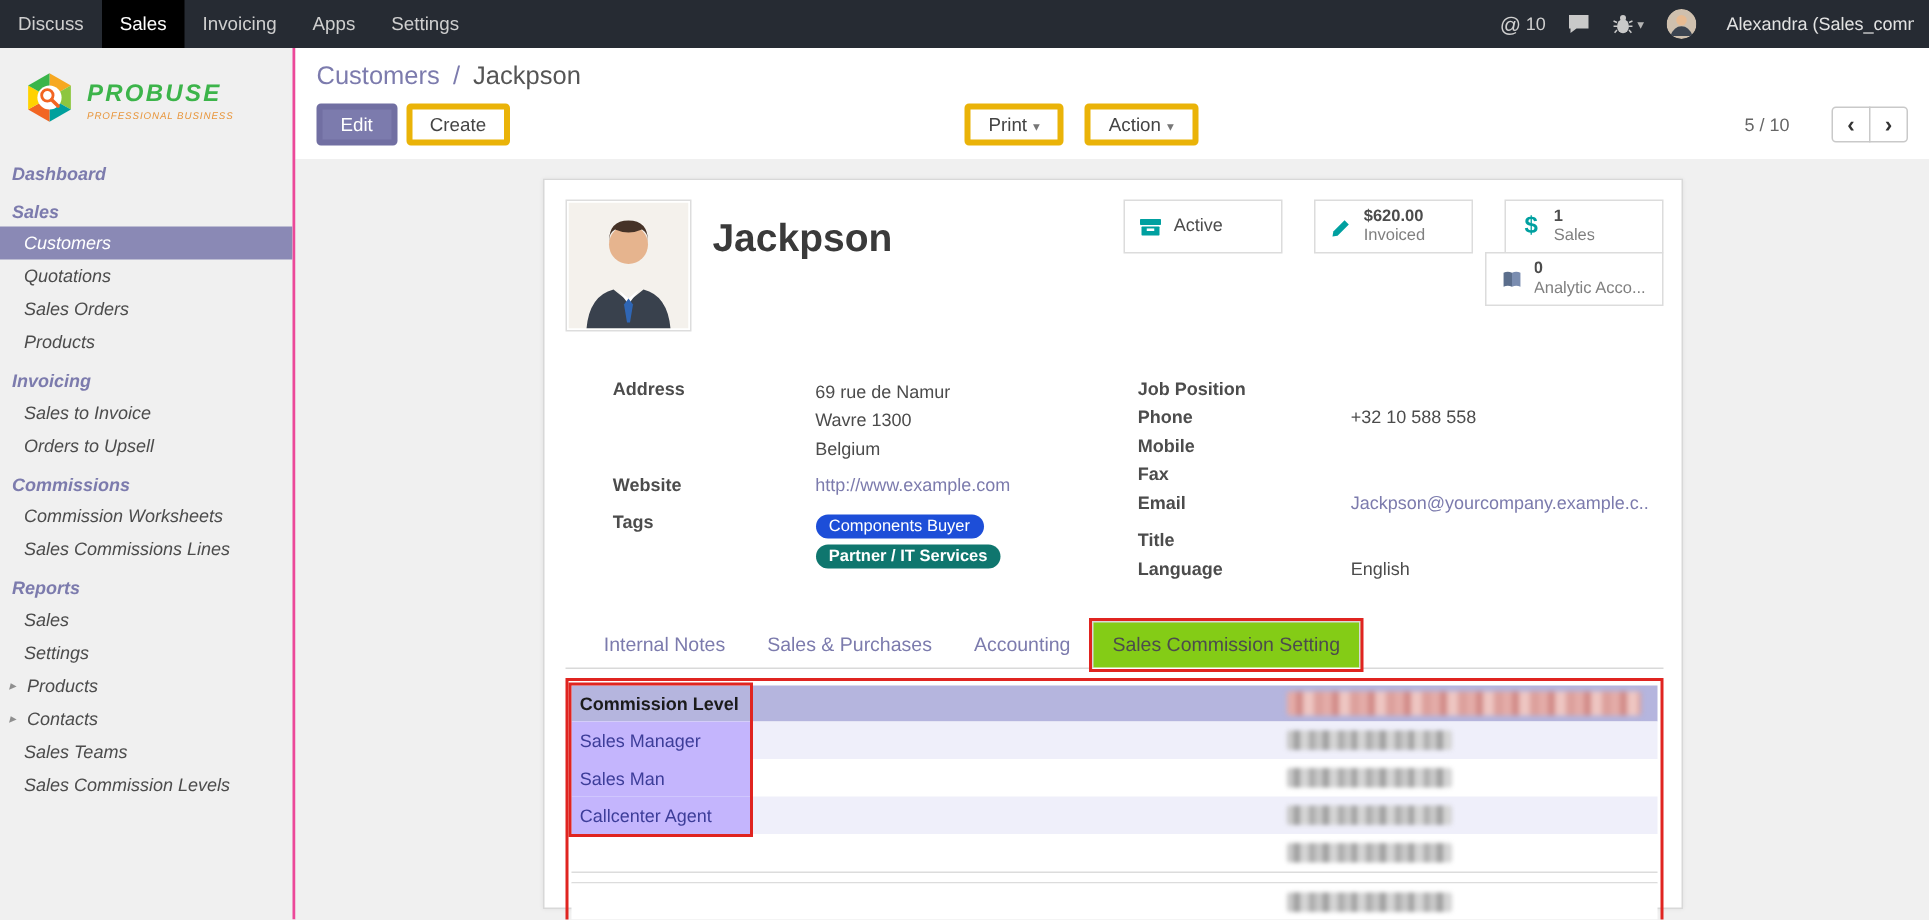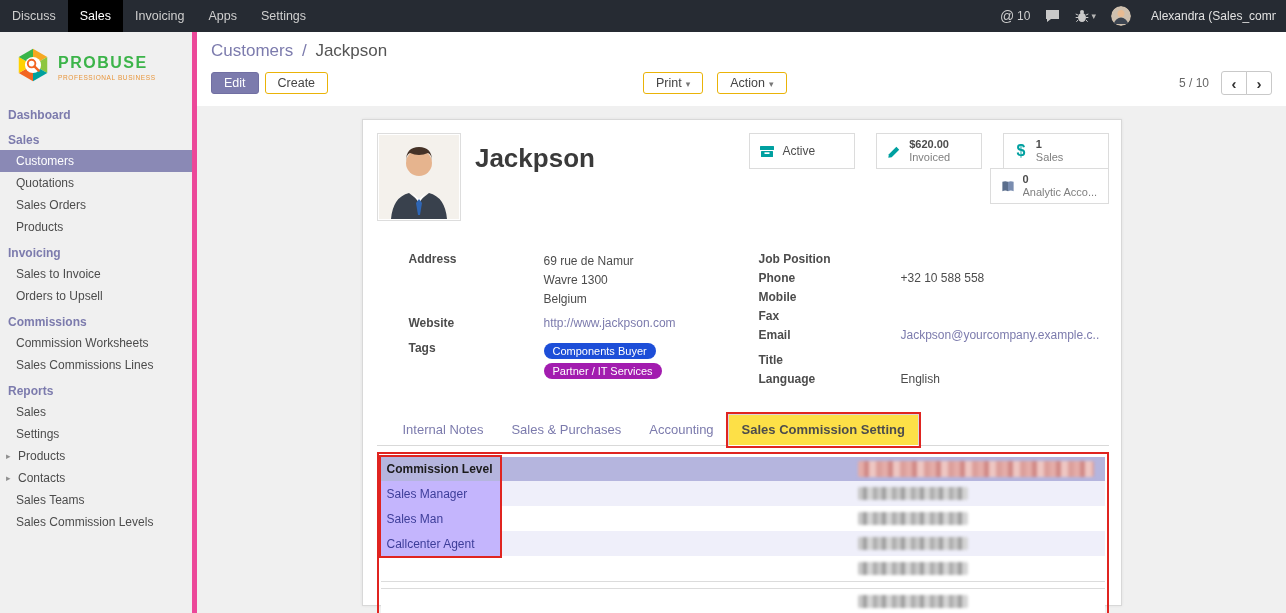--- a/index.html
+++ b/index.html
@@ -16,46 +16,46 @@
   .mention { display:flex; align-items:center; gap:3px; cursor:pointer; }
   .mention .at { font-size:14px; }
   .icon-btn { display:flex; align-items:center; gap:2px; cursor:pointer; }
   .user-chip { display:flex; align-items:center; gap:20px; cursor:pointer; max-width:165px; overflow:hidden; }
   .user-avatar { width:20px; height:20px; border-radius:50%; overflow:hidden; flex-shrink:0; }
   .user-name { white-space:nowrap; color:#e2e2e2; }
   .caret { font-size:9px; color:#b5b5b5; }
 
   
   .layout { display:flex; height:581px; }
-  .sidebar { width:197px; background:#f0f0f0; border-right:5px solid #ec4899; flex-shrink:0; overflow:hidden; }
+  .sidebar { width:197px; background:#f0f0f0; border-right:2px solid #ec4899; flex-shrink:0; overflow:hidden;font-style:italic; }
   .main { flex:1; min-width:0; display:flex; flex-direction:column; }
 
   
   .brand { padding:14px 6px 12px 14px; display:flex; align-items:center; gap:6px; cursor:pointer; }
   .brand-text { display:flex; flex-direction:column; }
   .brand-name { font-size:16px; font-weight:bold; letter-spacing:1.5px; color:#3cb44a; }
   .brand-tagline { font-size:6.5px; letter-spacing:0.6px; color:#e8963c; margin-top:2px; }
   .sb-header { padding:8px 8px 3px 8px; font-size:12px; font-weight:bold; color:#7c7bad; cursor:pointer; }
   .sb-item { padding:4px 8px 4px 16px; font-size:12px; color:#4c4c4c; cursor:pointer; white-space:nowrap; display:flex; align-items:center; }
   .sb-item.active { background:#8a89b5; color:#fff; }
   .sb-item .arrow { color:#8f8f8f; font-size:9px; margin:0 4px 0 -10px; width:8px; }
 
   
   .control-panel { background:#fff; padding:9px 14px 10px 14px; }
   .breadcrumb { font-size:17px; color:#7c7bad; }
   .breadcrumb .bc-parent { cursor:pointer; }
   .breadcrumb .bc-sep { margin:0 4px; }
   .breadcrumb .bc-current { color:#555; }
   .cp-row { margin-top:9px; display:flex; align-items:center; position:relative; height:26px; }
-  .btn { font-size:12.5px; padding:3px 12px; border-radius:3px; border:1px solid #eab308; background:#fff; color:#444; cursor:pointer; }
+  .btn { font-size:12.5px; padding:3px 12px; border-radius:3px; border:4px solid #eab308; background:#fff; color:#444; cursor:pointer; }
   .btn.primary { background:#7c7bad; border-color:#716fa2; color:#fff; }
   .btn + .btn { margin-left:6px; }
   .center-actions { position:absolute; left:432px; display:flex; gap:8px; }
   .dd-caret { font-size:9px; color:#777; margin-left:4px; }
-  .pager { margin-left:auto; display:flex; align-items:center; gap:12px; }
+  .pager { margin-left:auto; display:flex; align-items:center; gap:28px; }
   .pager-count { font-size:12px; color:#666; }
   .pager-btns { display:flex; }
   .pager-btn { width:26px; height:24px; border:1px solid #c9c9c9; background:#fff; display:flex; align-items:center; justify-content:center; font-size:15px; font-weight:bold; color:#333; cursor:pointer; }
   .pager-btn.prev { border-radius:3px 0 0 3px; }
   .pager-btn.next { border-radius:0 3px 3px 0; margin-left:-1px; }
 
   
   .content { flex:1; background:#f0f0f0; }
   .sheet { width:760px; height:487px; margin:13px auto 0; background:#fff; border:1px solid #d8d8d8;
            box-shadow:0 0 3px rgba(0,0,0,.07); position:relative; padding:13px 12px 6px 14px; }
@@ -81,27 +81,27 @@
   .frow { display:flex; min-height:19px; align-items:flex-start; padding:1px 0; }
   .flabel { font-weight:bold; color:#4c4c4c; flex-shrink:0; }
   .fcol-left .flabel { width:135px; }
   .fcol-right .flabel { width:142px; }
   .fval { color:#4c4c4c; }
   .fval.link { color:#7c7bad; cursor:pointer; }
   .addr-line { line-height:1.6; }
   .tagrow { padding-top:2px; }
   .tag { display:inline-block; color:#fff; font-size:11px; padding:2px 9px; border-radius:10px; margin:0 4px 4px 0; white-space:nowrap; }
   .tag.blue { background:#1d4ed8; }
-  .tag.plum { background:#a21caf; }
+  .tag.plum { background:#0f766e;font-weight:bold; }
 
   
   .tabs { margin-top:24px; border-bottom:1px solid #d9d9d9; padding-left:12px; display:flex; font-size:13px; }
   .tab { padding:7px 13px 8px; color:#7c7bad; cursor:pointer; border:1px solid transparent; margin-bottom:-1px; white-space:nowrap; }
-  .tab.active { background:#fde047; border-color:#d9d9d9; border-bottom-color:#fff; color:#4c4c4c;
-                outline:2px solid #e02420;font-weight:bold; }
+  .tab.active { background:#84cc16; border-color:#d9d9d9; border-bottom-color:#fff; color:#4c4c4c;
+                outline:2px solid #e02420; }
 
   
   .anno-table { margin-top:6px; border:2px solid #e02420; padding:3px 2px; position:relative; }
   .ctable { font-size:12px; }
   .crow { display:flex; height:25px; align-items:stretch; background:#fff; }
   .crow.chead { height:24px; background:#b5b5de; font-weight:bold; color:#1b1b1b; }
   .crow.alt { background:#efeffa; }
   .cname { width:119px; padding-left:6px; display:flex; align-items:center; white-space:nowrap; }
   .cname.sel { background:#c4b5fd; color:#3d3d99; }
   .crest { flex:1; position:relative; }
@@ -309,21 +309,21 @@
             <div class="frow">
               <span class="flabel">Address</span>
               <span class="fval">
                 <div class="addr-line">69 rue de Namur</div>
                 <div class="addr-line">Wavre 1300</div>
                 <div class="addr-line">Belgium</div>
               </span>
             </div>
             <div class="frow" style="margin-top:4px;">
               <span class="flabel">Website</span>
-              <span class="fval link">http://www.jackpson.com</span>
+              <span class="fval link">http://www.example.com</span>
             </div>
             <div class="frow" style="margin-top:6px;">
               <span class="flabel">Tags</span>
               <span class="fval tagrow">
                 <div><span class="tag blue">Components Buyer</span></div>
                 <div><span class="tag plum">Partner / IT Services</span></div>
               </span>
             </div>
           </div>
           <div class="fcol fcol-right">

